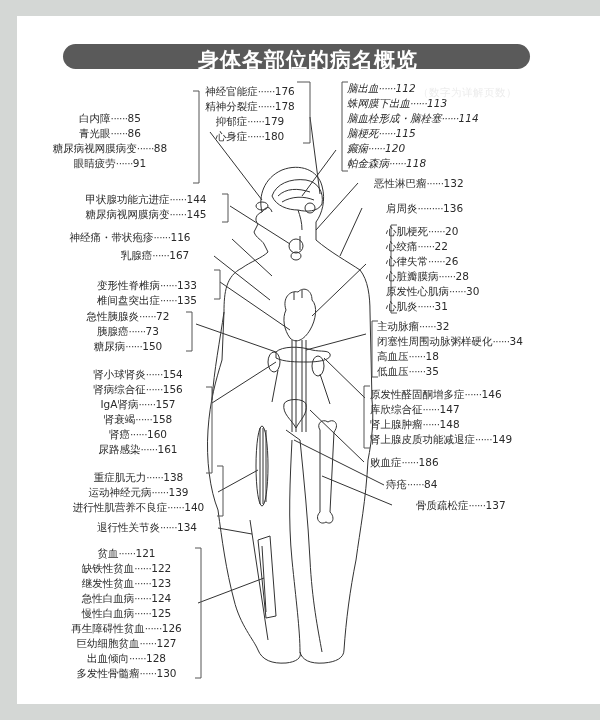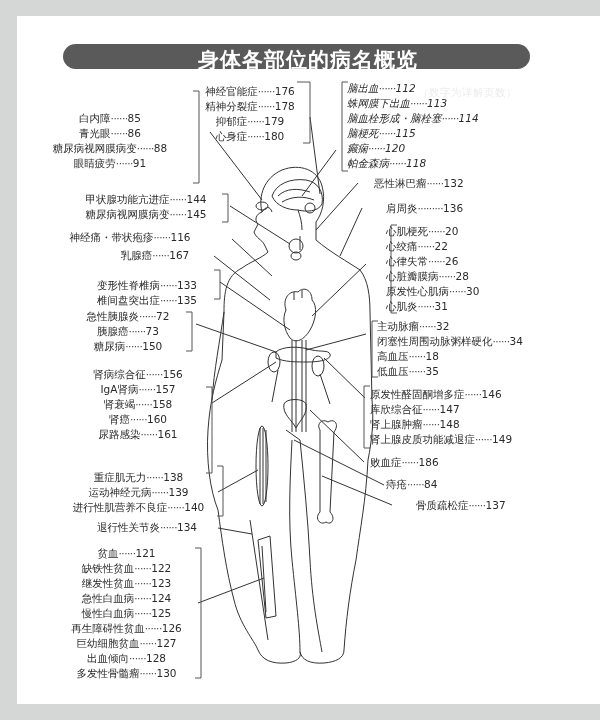--- a/index.html
+++ b/index.html
@@ -207,20 +207,21 @@
 </div>
 
 <div class="grp left" style="left:377px; top:319px;">
   <span class="row"><span>主动脉瘤</span><span class="dots">······</span><span>32</span></span>
   <span class="row"><span>闭塞性周围动脉粥样硬化</span><span class="dots">······</span><span>34</span></span>
   <span class="row"><span>高血压</span><span class="dots">······</span><span>18</span></span>
   <span class="row"><span>低血压</span><span class="dots">······</span><span>35</span></span>
 </div>
 
 <div class="grp right" style="left:70px; top:367px; width:136px;">
+  <span class="row"><span>肾小球肾炎</span><span class="dots">······</span><span>154</span></span>
   <span class="row"><span>肾病综合征</span><span class="dots">······</span><span>156</span></span>
   <span class="row"><span>IgA肾病</span><span class="dots">······</span><span>157</span></span>
   <span class="row"><span>肾衰竭</span><span class="dots">······</span><span>158</span></span>
   <span class="row"><span>肾癌</span><span class="dots">······</span><span>160</span></span>
   <span class="row"><span>尿路感染</span><span class="dots">······</span><span>161</span></span>
 </div>
 
 <div class="grp left" style="left:370px; top:387px;">
   <span class="row"><span>原发性醛固酮增多症</span><span class="dots">······</span><span>146</span></span>
   <span class="row"><span>库欣综合征</span><span class="dots">······</span><span>147</span></span>

